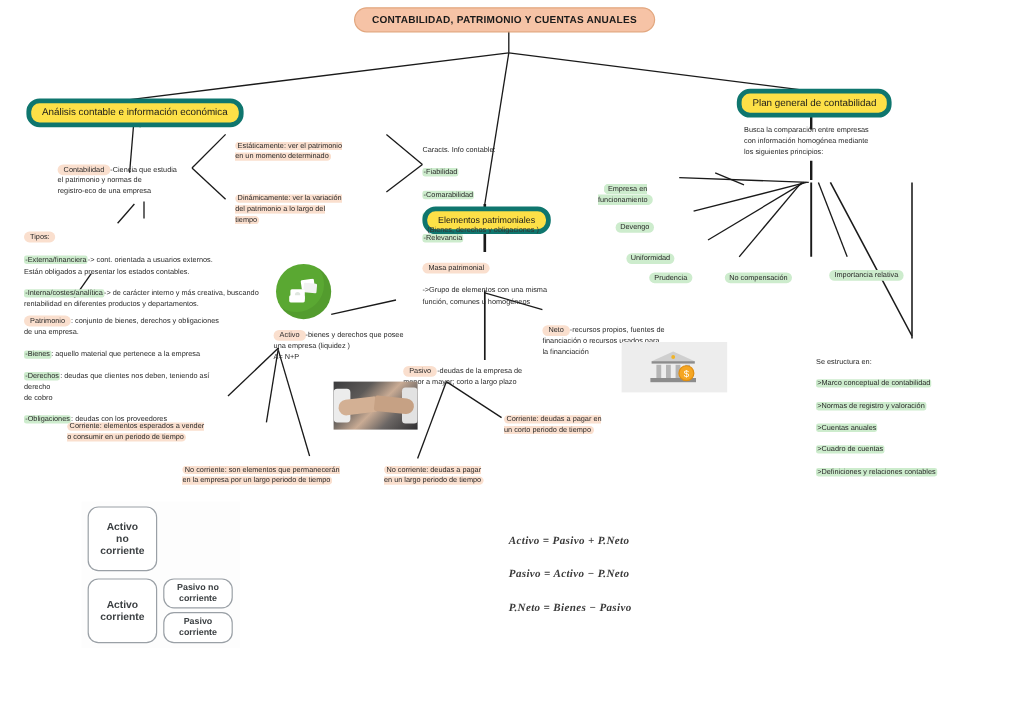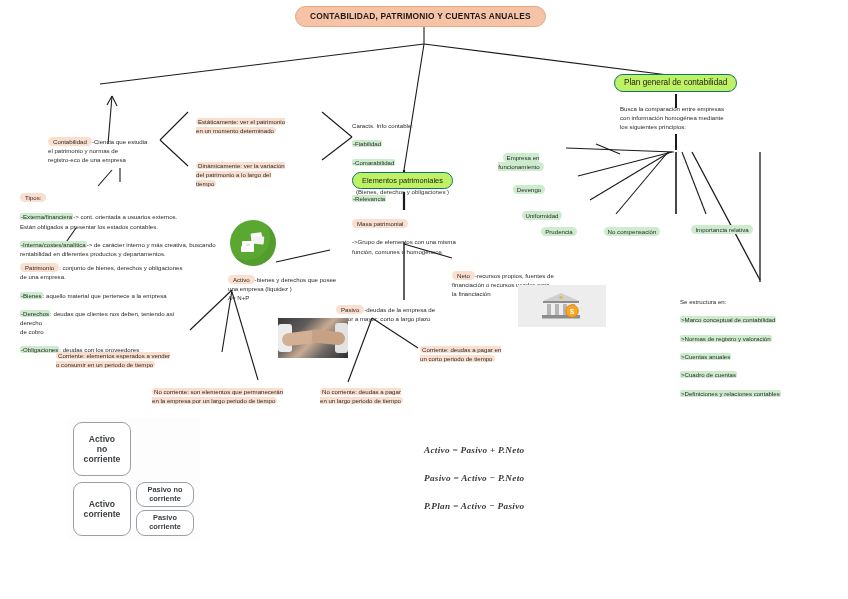--- a/index.html
+++ b/index.html
@@ -15,21 +15,21 @@
 
   
   .pill{
     border-radius:11px;
     padding:3px 9px;
     font-size:8.2px;
     white-space:nowrap;
     line-height:1.25;
   }
   .pill-orange{background:#f6c3a6;border:1px solid #e2a77f;}
-  .pill-purple{background:#bef264;border:1px solid #0f766e;}
+  .pill-purple{background:#fde047;border:4px solid #0f766e;}
   .title-main{
     font-size:8.4px;font-weight:bold;letter-spacing:.2px;
     padding:4px 14px;border-radius:12px;text-align:center;
   }
 
   
   .txt{
     font-size:6.1px;line-height:1.5;color:#2a2a2a;
     white-space:pre-line;
   }
@@ -136,20 +136,21 @@
       <path d="M682 152 L706 214"></path>
       <path d="M692 152 L760 280" stroke-width="1.3"></path>
       <path d="M760 152 L760 282" stroke-width="1.3"></path>
 
       <path d="M620 154 L596 144"></path>
     </g>
   </svg>
 
   <div class="node pill pill-orange title-main" style="left:295px;top:6px;">CONTABILIDAD, PATRIMONIO Y CUENTAS ANUALES</div>
 
+  <div class="node pill pill-purple" style="left:22px;top:82px;">Análisis contable e información económica</div>
 
   <div class="node txt" style="left:48px;top:128px;width:150px;">
     <span class="lead-orange">Contabilidad</span><span>-Ciencia que estudia
 el patrimonio y normas de
 registro-eco de una empresa</span>
   </div>
 
   <div class="node txt" style="left:196px;top:108px;width:130px;">
     <span class="hl-orange">Estáticamente: ver el patrimonio
 en un momento determinado</span>
@@ -307,15 +308,15 @@
     <div class="bx" style="left:5px;top:64px;width:58px;height:54px;font-size:8.6px;white-space:pre-line;">Activo
 corriente</div>
     <div class="bx" style="left:68px;top:64px;width:58px;height:25px;font-size:7.4px;white-space:pre-line;">Pasivo no
 corriente</div>
     <div class="bx" style="left:68px;top:92px;width:58px;height:26px;font-size:7.4px;white-space:pre-line;">Pasivo
 corriente</div>
   </div>
 
   <div class="formula" style="left:424px;top:445px;">Activo = Pasivo + P.Neto</div>
   <div class="formula" style="left:424px;top:473px;">Pasivo = Activo − P.Neto</div>
-  <div class="formula" style="left:424px;top:501px;">P.Plan = Activo − Pasivo</div>
+  <div class="formula" style="left:424px;top:501px;">P.Neto = Bienes − Pasivo</div>
 
 </div>
 
 </body></html>

